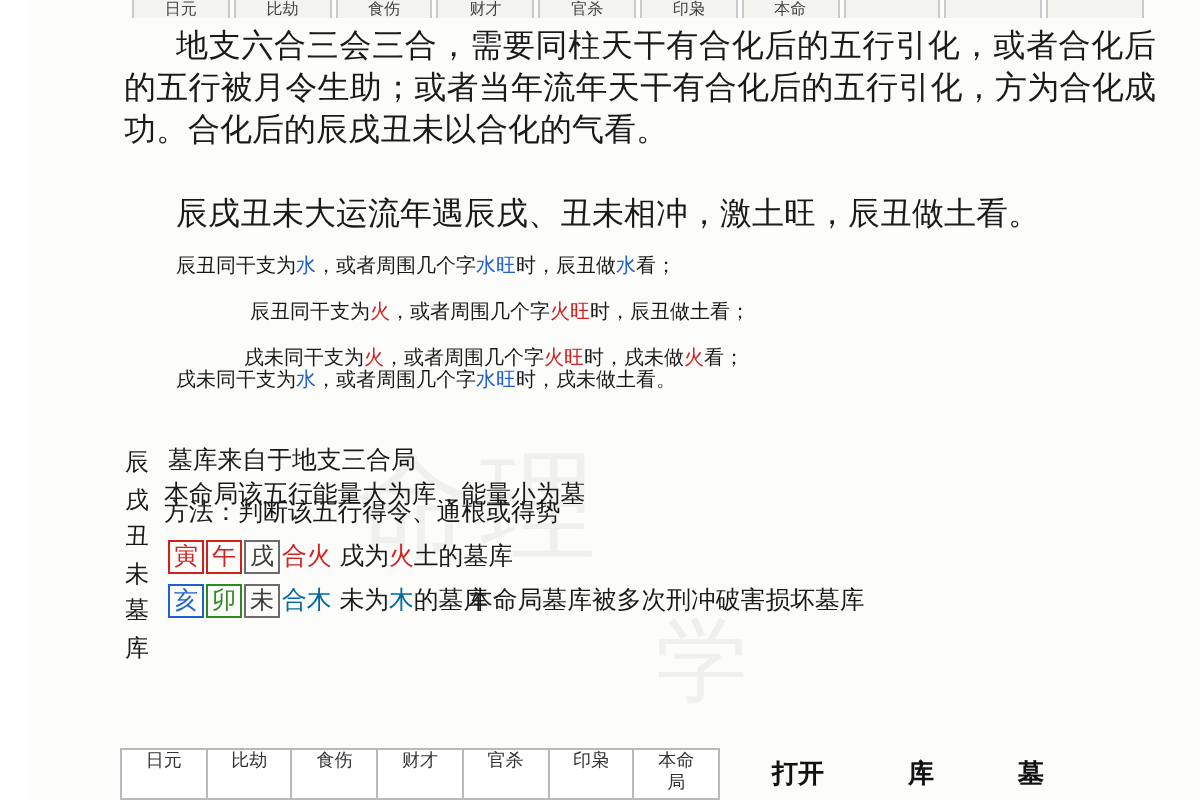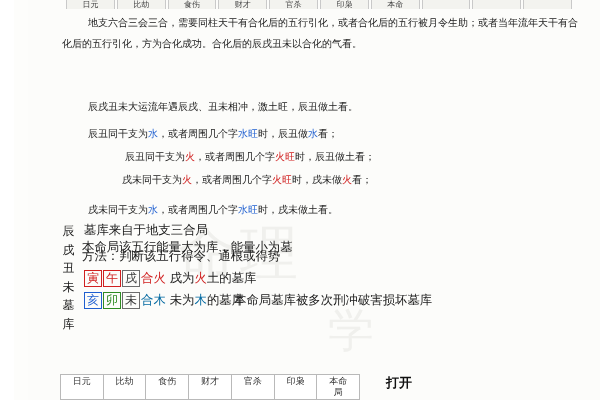--- a/index.html
+++ b/index.html
@@ -69,41 +69,41 @@
     overflow: hidden;
     color: #444;
     text-align: center;
     line-height: 10px;
   }
 
   .para {
     position: absolute;
     left: 34px;
     width: 516px;
-    font-size: 10px;
+    font-size: 16px;
     line-height: 21px;
     color: #1a1a1a;
     font-family: "DejaVu Sans", "Liberation Sans", sans-serif;
     text-align: justify;
   }
   .p1 { top: 12px; text-indent: 26px; }
   .p2 { top: 96px; text-indent: 26px; }
 
   .line {
     position: absolute;
     left: 60px;
     font-size: 10px;
     line-height: 19px;
     color: #1a1a1a;
     white-space: nowrap;
   }
   .l1 { top: 124px; }
   .l2 { top: 147px; margin-left: 37px; }
   .l3 { top: 170px; margin-left: 34px; }
-  .l4 { top: 201px; font-family: Liberation Mono, monospace; }
+  .l4 { top: 181px; }
 
   .blue { color: #1f5fd0; }
   .red  { color: #d02020; }
   .gold { color: #b8860b; }
   .green{ color: #0369a1; }
 
   
   .tablewrap {
     position: absolute;
     left: 32px;
@@ -188,21 +188,20 @@
   .cell:last-child { border-right: 1px solid #b9b9b9; }
   .cell .cl2 { display:block; font-size: 9px; }
   .btnrow {
     display: flex;
     align-items: center;
     margin-left: 26px;
     gap: 42px;
     font-size: 13px;
     color: #111;
     font-weight: bold;
-    flex-direction: column;
   }
   .btnrow span { white-space: nowrap; }
 </style>
 </head>
 <body>
 
 <div class="page">
   <div class="sheet">
 
     <div class="watermark">

